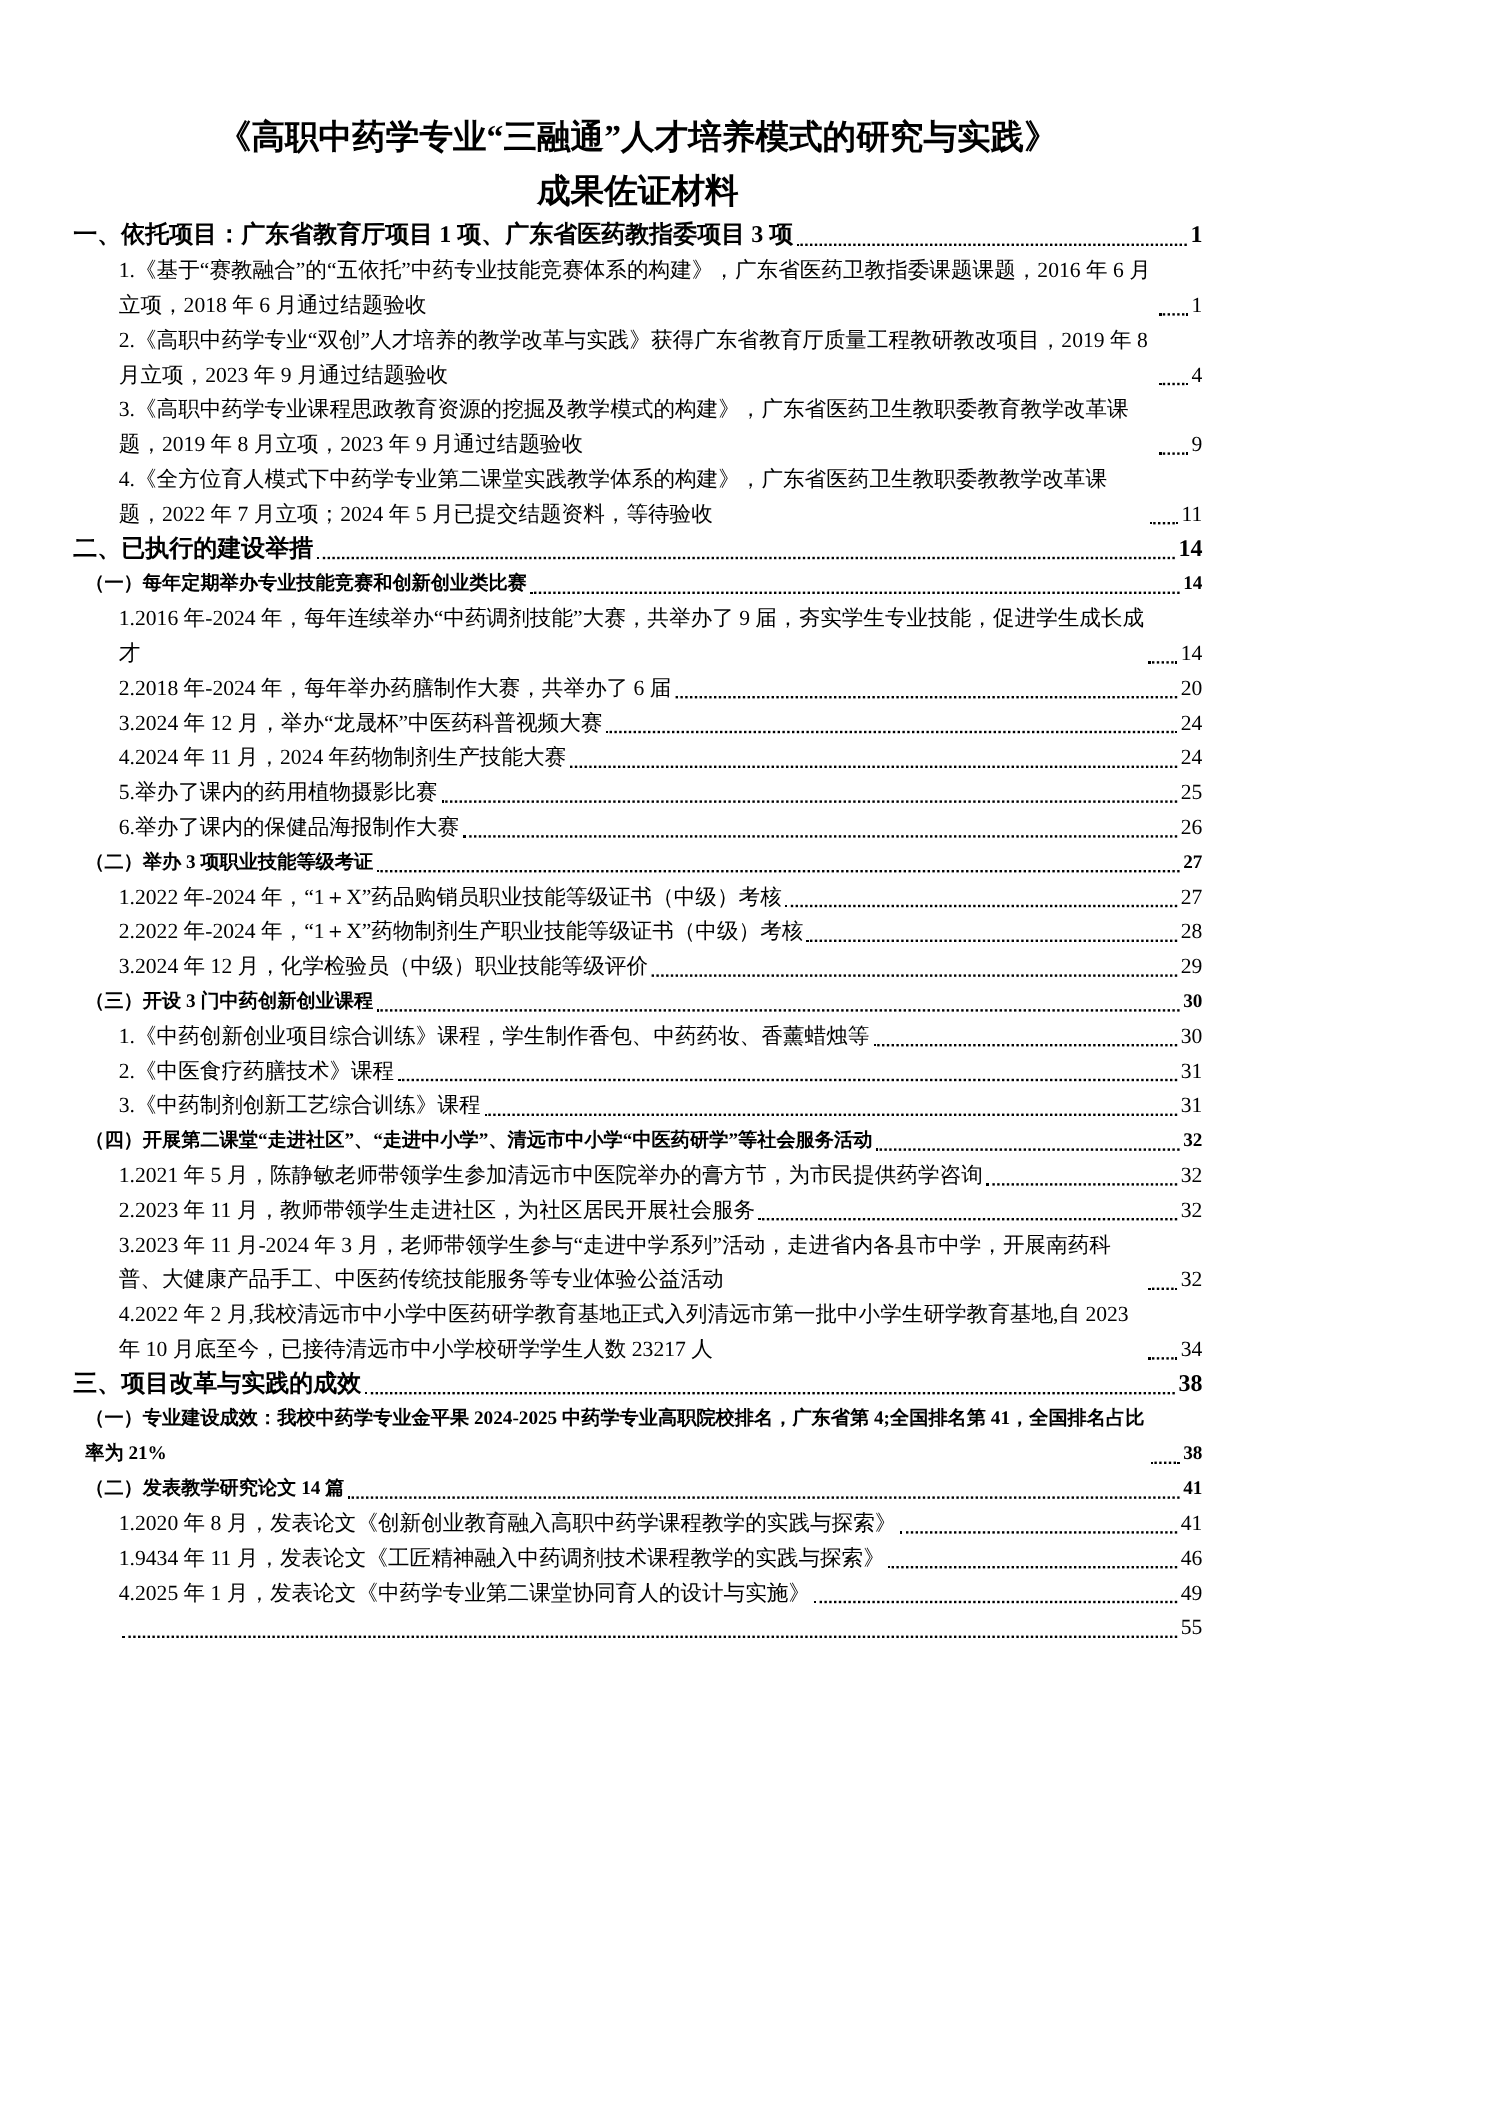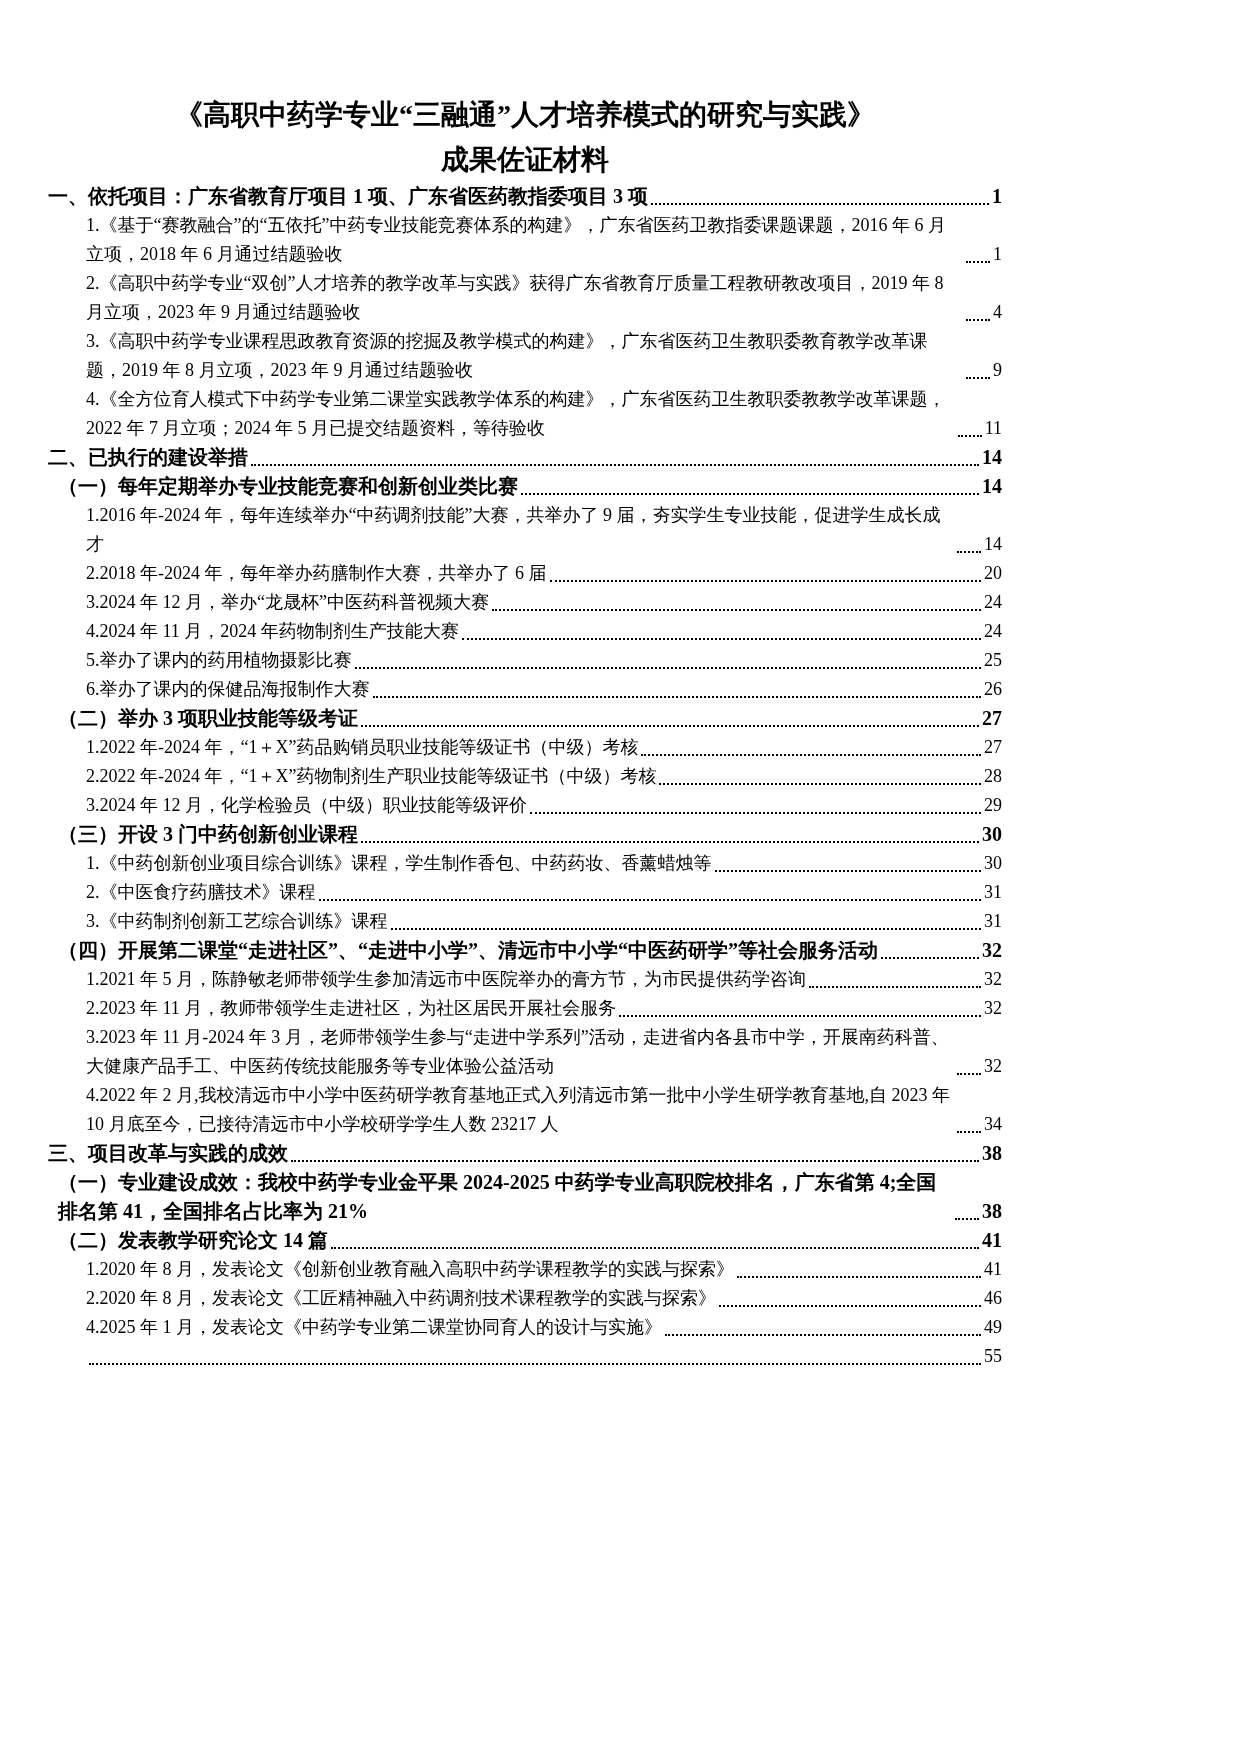--- a/index.html
+++ b/index.html
@@ -8,21 +8,21 @@
     width: 1240px;
     height: 1753px;
     background: #ffffff;
     color: #000000;
     font-family: "Liberation Serif", "DejaVu Serif", serif;
     overflow: hidden;
   }
   .page {
     width: 100%;
     height: 100%;
-    padding: 92px 238px 40px 48px;
+    padding: 92px 238px 40px 61px;
   }
   .doc-title {
     text-align: center;
     font-size: 28px;
     font-weight: bold;
     line-height: 45px;
   }
   .toc-heading {
     text-align: center;
     font-size: 17px;
@@ -45,21 +45,21 @@
     flex: 1 1 24px;
     min-width: 24px;
     height: 0;
     border-bottom: 2px dotted #000;
     margin: 0 3px 6px 3px;
   }
   .toc-entry .pg {
     flex: 0 0 auto;
   }
   .lvl1 { font-weight: bold; font-size: 20px; padding-left: 0; }
-  .lvl2 { font-weight: bold; font-size: 20px; padding-left: 10px; }
+  .lvl2 { font-weight: bold; font-size: 16px; padding-left: 10px; }
   .lvl3 { font-weight: normal; font-size: 18px; padding-left: 38px; }
 </style>
 </head>
 <body>
 
 <div class="page">
   <div class="doc-title">《高职中药学专业“三融通”人才培养模式的研究与实践》</div>
   <div class="doc-title">成果佐证材料</div>
   <div class="toc-list">
       <div class="toc-entry lvl1">
@@ -206,21 +206,21 @@
         <span class="t">（二）发表教学研究论文 14 篇</span>
         <span class="leader"></span>
         <span class="pg">41</span>
       </div>
       <div class="toc-entry lvl3">
         <span class="t">1.2020 年 8 月，发表论文《创新创业教育融入高职中药学课程教学的实践与探索》</span>
         <span class="leader"></span>
         <span class="pg">41</span>
       </div>
       <div class="toc-entry lvl3">
-        <span class="t">2.2020 年 8 月，发表论文《工匠精神融入中药调剂技术课程教学的实践与探索》</span>
+        <span class="t">1.9434 年 11 月，发表论文《工匠精神融入中药调剂技术课程教学的实践与探索》</span>
         <span class="leader"></span>
         <span class="pg">46</span>
       </div>
       <div class="toc-entry lvl3">
         <span class="t">4.2025 年 1 月，发表论文《中药学专业第二课堂协同育人的设计与实施》</span>
         <span class="leader"></span>
         <span class="pg">49</span>
       </div>
       <div class="toc-entry lvl3">
         <span class="leader"></span>

